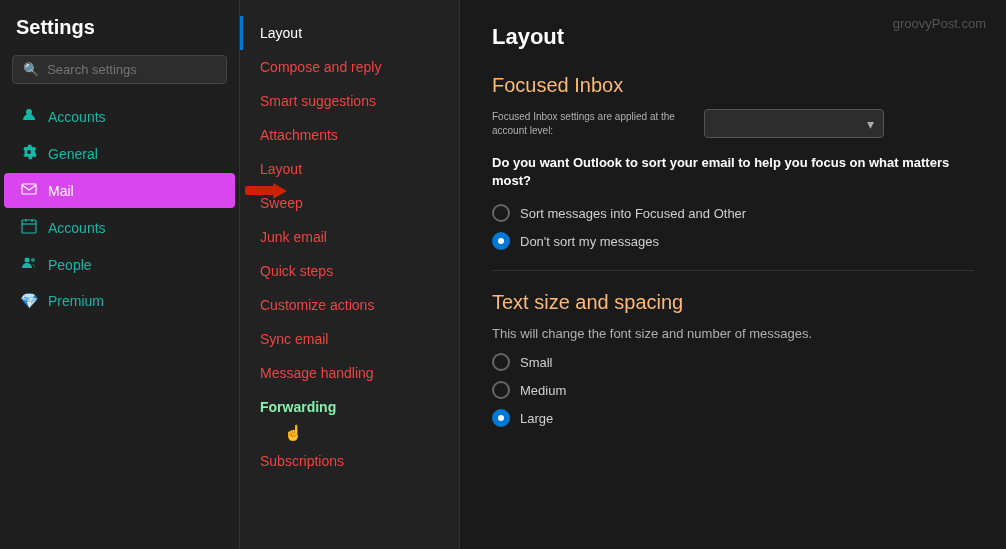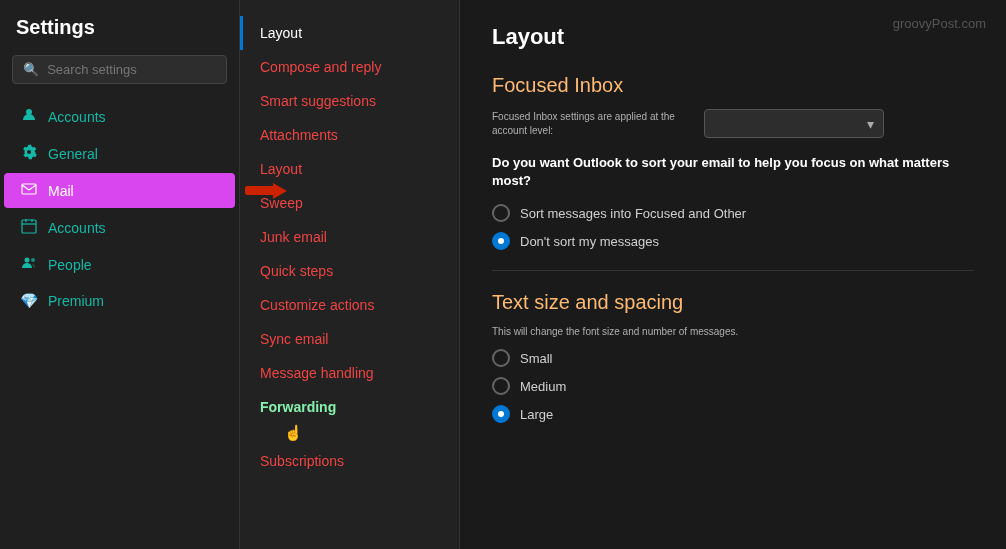--- a/index.html
+++ b/index.html
@@ -142,21 +142,21 @@
 
     .section-title {
       font-size: 20px;
       font-weight: 400;
       color: #fdba74;
       margin-bottom: 12px;
     }
 
     .section-desc {
       color: #b0b0b0;
-      font-size: 10px;
+      font-size: 13px;
       margin-bottom: 12px;
     }
 
     .dropdown-row {
       display: flex;
       align-items: center;
       gap: 12px;
       margin-bottom: 16px;
     }
     .dropdown-label {

